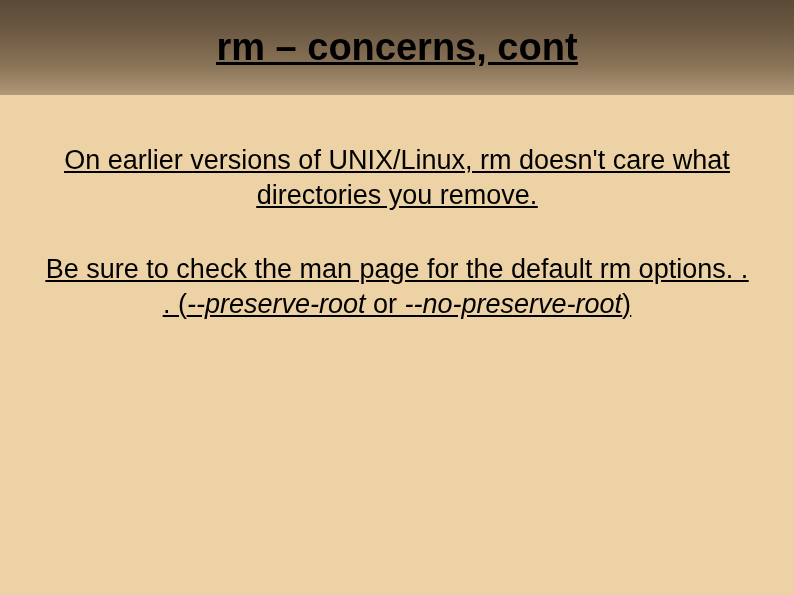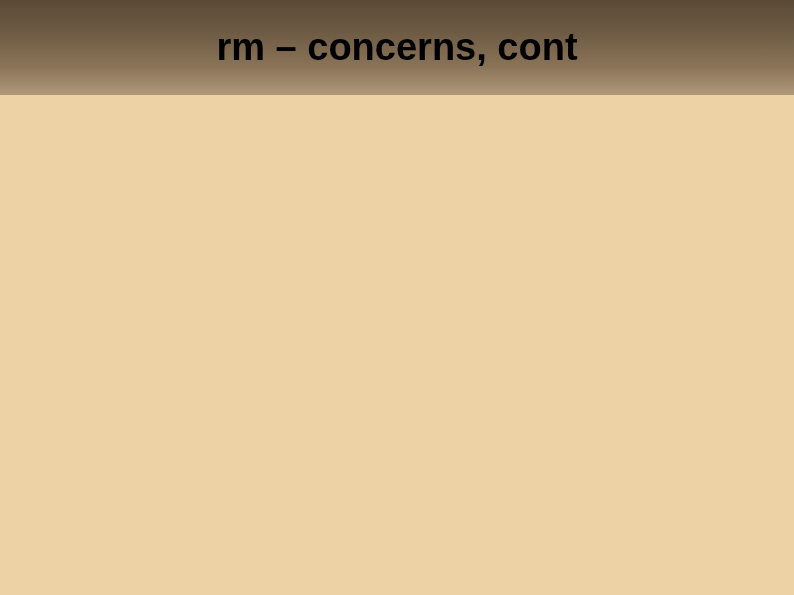--- a/index.html
+++ b/index.html
@@ -1,18 +1,19 @@
 <!DOCTYPE html>
 <html><head>
 <meta charset="utf-8">
 <style>
   * {
     margin: 0;
     padding: 0;
     box-sizing: border-box;
+    text-decoration: underline;
   }
   body {
     width: 794px;
     height: 595px;
     background: #ecd2a4;
     font-family: Arial, Helvetica, sans-serif;
     overflow: hidden;
   }
   .title-bar {
     width: 100%;
@@ -51,14 +52,18 @@
 </head>
 <body>
 
 <div class="title-bar">
   <div class="title-text">rm – concerns, cont</div>
 </div>
 
 <div class="content">
 
 
+  <div class="para">On earlier versions of UNIX/Linux, rm doesn't care what directories you remove.</div>
 
+  <div class="para para-last">
+    <span>Be sure to check the man page for the default rm options. . . (</span><span class="italic">--preserve-root</span><span> or </span><span class="italic">--no-preserve-root</span><span>)</span>
+  </div>
 </div>
 
 </body></html>

